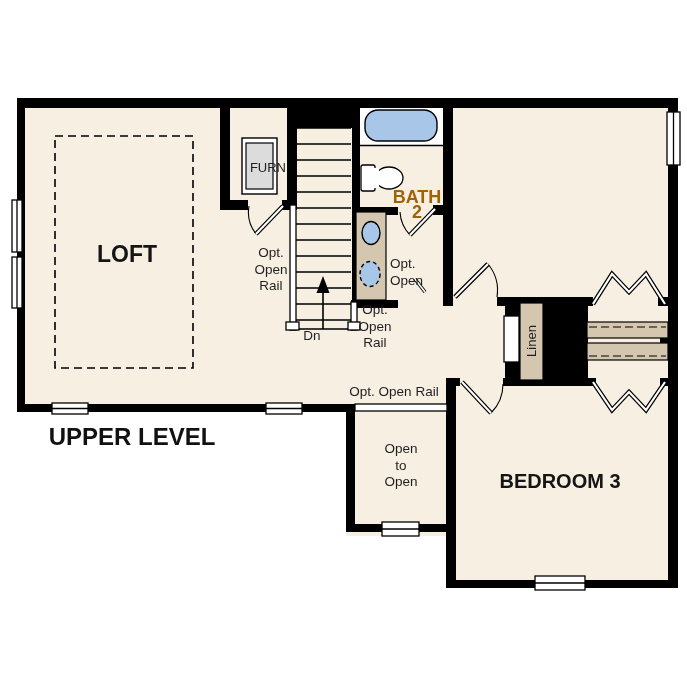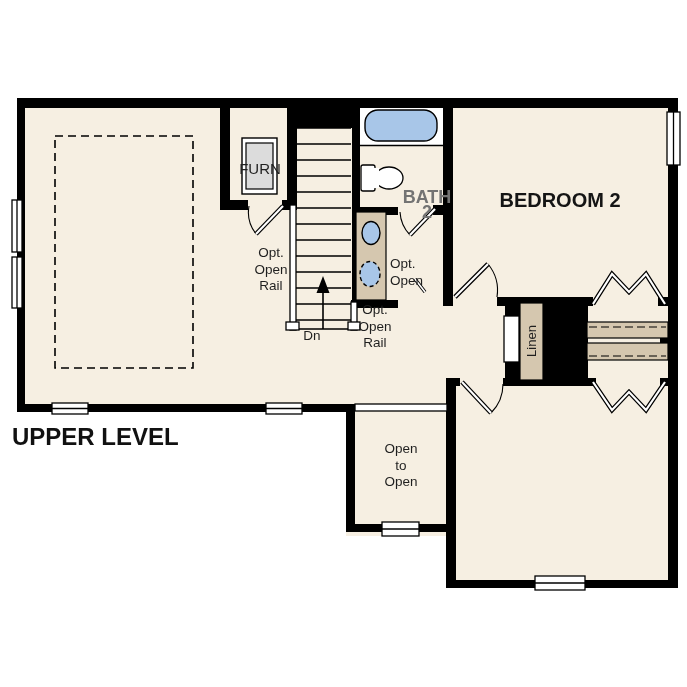--- a/index.html
+++ b/index.html
@@ -4,32 +4,32 @@
 <style>
   html,body{margin:0;padding:0;background:#ffffff;}
   .canvas{position:relative;width:687px;height:687px;background:#ffffff;overflow:hidden;
           font-family:"Liberation Sans", sans-serif;}
   .canvas svg{position:absolute;left:0;top:0;}
   .lbl{position:absolute;color:#1f1f1f;text-align:center;white-space:nowrap;}
   .room{font-weight:bold;color:#151515;}
   .loft{left:67px;top:241px;width:120px;font-size:23px;}
   .bed2{left:470px;top:189px;width:180px;font-size:20px;}
   .bed3{left:470px;top:470px;width:180px;font-size:20px;}
-  .bath{left:396px;top:190px;width:62px;font-size:18px;line-height:15px;font-weight:bold;color:#737373;}
-  .furn{left:234px;top:160px;width:52px;font-size:15px;}
+  .bath{left:386px;top:190px;width:62px;font-size:18px;line-height:15px;font-weight:bold;color:#a16207;}
+  .furn{left:234px;top:160px;width:52px;font-size:13px;text-align:right;}
   .small{font-size:13.5px;line-height:16.5px;}
   .railL{left:243px;top:245px;width:56px;}
   .railR{left:347px;top:302px;width:56px;}
   .railH{left:334px;top:384px;width:120px;}
   .optsink{left:390px;top:256px;width:46px;text-align:left;}
   .dn{left:292px;top:328px;width:40px;}
   .openbelow{left:361px;top:441px;width:80px;}
   .linen{left:505px;top:315px;width:52px;height:52px;display:flex;align-items:center;justify-content:center;
          transform:rotate(-90deg);font-size:13px;}
-  .title{left:12px;top:423px;width:240px;text-align:left;font-size:24px;font-weight:bold;color:#111;}
+  .title{left:12px;top:423px;width:240px;text-align:center;font-size:24px;font-weight:bold;color:#111;}
 </style>
 </head>
 <body>
 
 <div class="canvas">
 
   <svg width="687" height="687" viewBox="0 0 687 687">
 
     <g>
       <rect x="17" y="98" width="661" height="314" fill="#f6efe2"></rect>
@@ -177,21 +177,22 @@
         <polyline points="593,382 612,410 629,392 646,410 665,382" fill="none" stroke="#000" stroke-width="4.6"></polyline>
         <polyline points="593,382 612,410 629,392 646,410 665,382" fill="none" stroke="#fff" stroke-width="2.2"></polyline>
       </g>
       <g>
         <line x1="415" y1="279" x2="425" y2="292" stroke="#000" stroke-width="3.4"></line>
         <line x1="415" y1="279" x2="425" y2="292" stroke="#fff" stroke-width="1.6"></line>
       </g>
     </g>
   </svg>
 
-  <div class="lbl room bed2">BEDROOM 2</div>
+  <div class="lbl room loft">LOFT</div>
+  <div class="lbl room bed3">BEDROOM 3</div>
 
   <div class="lbl bath">
     <div>BATH</div>
     <div>2</div>
   </div>
 
   <div class="lbl furn">FURN</div>
   <div class="lbl linen">Linen</div>
 
   <div class="lbl small railL">
@@ -199,20 +200,21 @@
     <div>Open</div>
     <div>Rail</div>
   </div>
 
   <div class="lbl small railR">
     <div>Opt.</div>
     <div>Open</div>
     <div>Rail</div>
   </div>
 
+  <div class="lbl small railH">Opt. Open Rail</div>
 
   <div class="lbl small optsink">
     <div>Opt.</div>
     <div>Open</div>
   </div>
 
   <div class="lbl small dn">Dn</div>
 
   <div class="lbl small openbelow">
     <div>Open</div>

